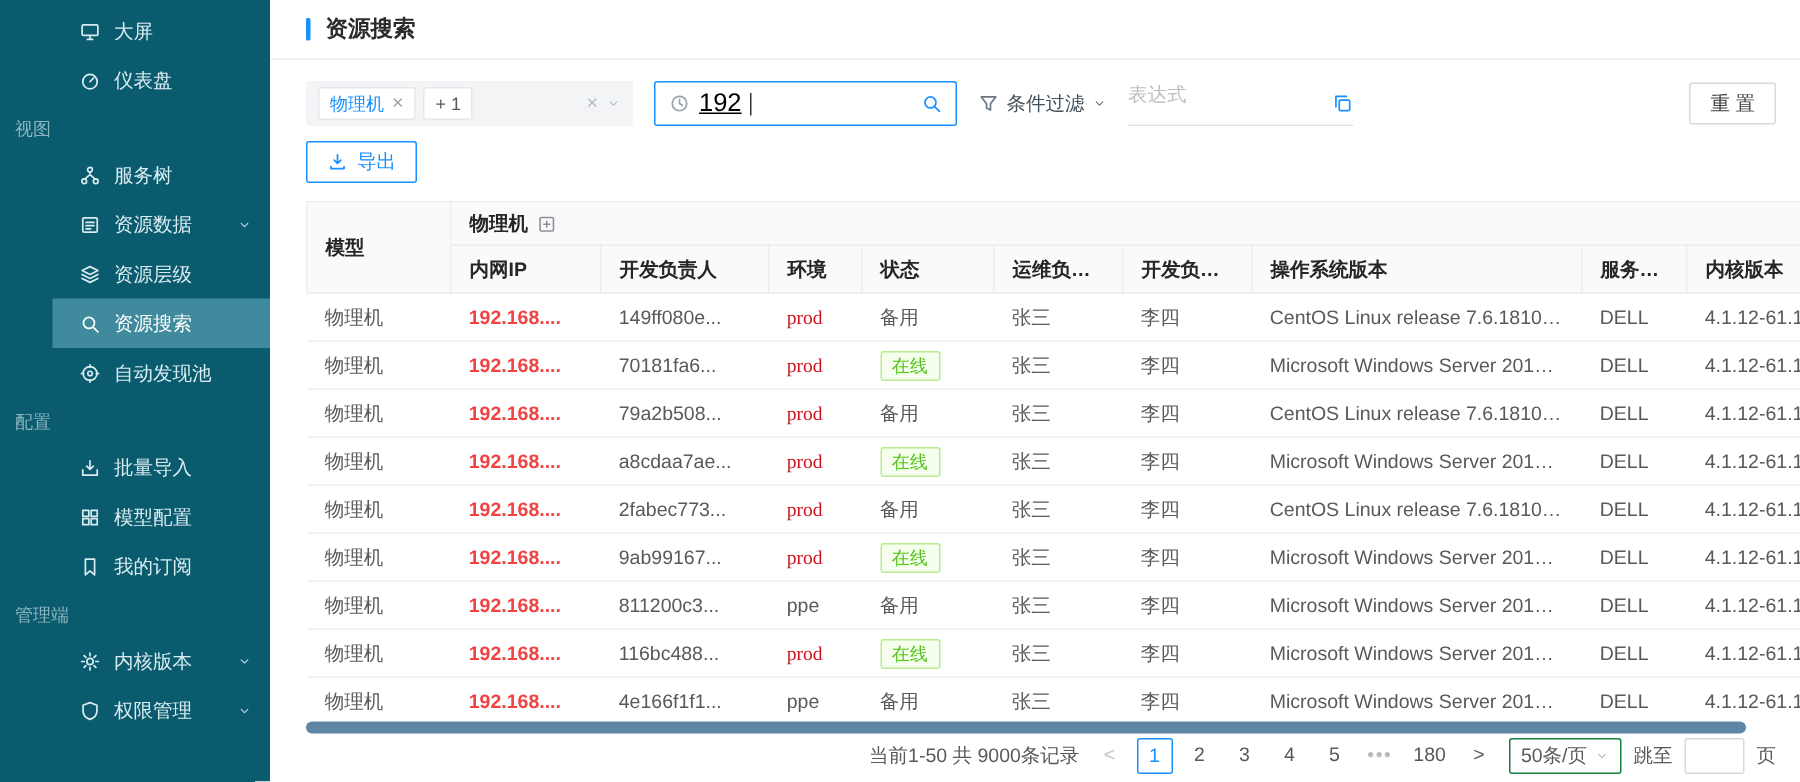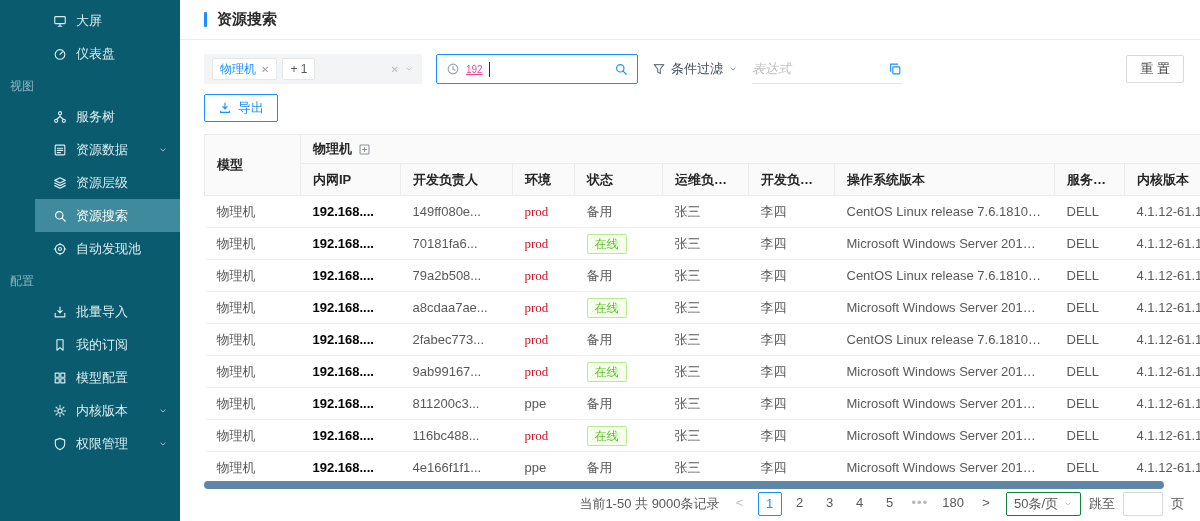--- a/index.html
+++ b/index.html
@@ -36,43 +36,43 @@
 
   
   .frow{display:flex;align-items:center;gap:14px;padding-right:16px;flex-shrink:0;}
   .model-select{width:218px;height:30px;background:#f3f4f6;border-radius:2px;display:flex;align-items:center;gap:5px;padding:0 8px;cursor:pointer;}
   .chip{display:inline-flex;align-items:center;gap:5px;height:22px;padding:0 7px;background:#fff;border:1px solid #e4e7ec;border-radius:2px;font-size:12px;color:#595959;}
   .chip-blue{color:var(--accent);}
   .chip-x{color:#9aa3ad;font-size:10px;cursor:pointer;}
   .sel-suffix{margin-left:auto;display:flex;align-items:center;gap:5px;color:#b6bcc4;}
   .sel-suffix .x{font-size:10px;}
   .search-box{width:202px;height:30px;border:1px solid var(--accent);border-radius:2px;background:#fff;display:flex;align-items:center;gap:6px;padding:0 9px;color:#9aa3ad;}
-  .search-val{color:#ec4899;font-size:10px;text-decoration:underline;}
+  .search-val{color:#000000;font-size:17px;text-decoration:underline;}
   .caret{width:1px;height:15px;background:#333;}
   .blue{color:var(--accent);}
   .ml-auto{margin-left:auto;}
   .cond{display:flex;align-items:center;gap:5px;color:#44505c;cursor:pointer;white-space:nowrap;}
   .cond .icon{color:#6b7785;}
-  .expr{width:150px;height:30px;border-bottom:1px solid #e2e2e2;display:flex;align-items:center;gap:6px;font-style:italic;}
+  .expr{width:150px;height:30px;border-bottom:1px solid #e2e2e2;display:flex;gap:6px;}
   .expr .ph{color:#bfbfbf;flex:1;}
   .btn{height:28px;display:inline-flex;align-items:center;gap:6px;padding:0 13px;border-radius:2px;background:#fff;border:1px solid #d9d9d9;color:#404040;font-size:13px;cursor:pointer;white-space:nowrap;}
   .btn-blue{border-color:var(--accent);color:var(--accent);}
   .reset{margin-left:auto;}
 
   
   .frow2{display:flex;align-items:center;margin-top:10px;padding-right:16px;flex-shrink:0;}
 
   
   .table-wrap{margin-top:12px;flex:1;min-height:0;overflow:hidden;}
   table{border-collapse:collapse;table-layout:fixed;width:1050px;}
   th,td{padding:0 12px;height:32px;text-align:left;white-space:nowrap;overflow:hidden;text-overflow:ellipsis;font-weight:400;}
   thead th{background:#fafafa;color:#262626;font-weight:700;border:1px solid #ececec;font-size:13px;}
   thead tr.group th{height:29px;}
   tbody td{border-bottom:1px solid #efefef;color:#595959;font-size:13px;}
-  td.ip{font-weight:700;color:#000000;}
+  td.ip{font-weight:700;color:#ef4444;}
   td.env-prod{color:var(--env-prod);font-family:Liberation Serif, serif;}
   .badge-green{display:inline-block;padding:0 7px;height:20px;line-height:18px;font-size:12px;color:var(--green);background:var(--green-bg);border:1px solid var(--green-bd);border-radius:2px;}
   .group-label{display:inline-flex;align-items:center;gap:6px;}
   .group-label .icon{color:#8a9099;}
 
   
   .hscroll{height:8px;margin:2px 16px 2px 0;position:relative;flex-shrink:0;}
   .hthumb{position:absolute;left:0;top:0;height:8px;width:98%;background:var(--scroll);border-radius:4px;cursor:grab;}
 
   
@@ -170,36 +170,37 @@
           <svg width="14" height="14" viewBox="0 0 16 16" fill="none" stroke="currentColor" stroke-width="1.3" stroke-linecap="round" stroke-linejoin="round">
             <path d="M2.5 9.5v4h11v-4"></path>
             <path d="M8 2.5V9M5.5 6.5L8 9l2.5-2.5"></path>
           </svg>
         </span>
         <span>批量导入</span>
       </div>
       <div class="side-item">
         <span class="icon">
           <svg width="14" height="14" viewBox="0 0 16 16" fill="none" stroke="currentColor" stroke-width="1.3" stroke-linecap="round" stroke-linejoin="round">
-            <path d="M4.5 2h7v12L8 11l-3.5 3z"></path>
-          </svg>
-        </span>
-        <span>我的订阅</span>
-      </div>
-      <div class="side-item">
-        <span class="icon">
-          <svg width="14" height="14" viewBox="0 0 16 16" fill="none" stroke="currentColor" stroke-width="1.3" stroke-linecap="round" stroke-linejoin="round">
             <rect x="2.5" y="2.5" width="4.6" height="4.6"></rect>
             <rect x="8.9" y="2.5" width="4.6" height="4.6"></rect>
             <rect x="2.5" y="8.9" width="4.6" height="4.6"></rect>
             <rect x="8.9" y="8.9" width="4.6" height="4.6"></rect>
           </svg>
         </span>
         <span>模型配置</span>
       </div>
+      <div class="side-item">
+        <span class="icon">
+          <svg width="14" height="14" viewBox="0 0 16 16" fill="none" stroke="currentColor" stroke-width="1.3" stroke-linecap="round" stroke-linejoin="round">
+            <path d="M4.5 2h7v12L8 11l-3.5 3z"></path>
+          </svg>
+        </span>
+        <span>我的订阅</span>
+      </div>
+      <div class="side-section">管理端</div>
       <div class="side-item">
         <span class="icon">
           <svg width="14" height="14" viewBox="0 0 16 16" fill="none" stroke="currentColor" stroke-width="1.3" stroke-linecap="round" stroke-linejoin="round">
             <circle cx="8" cy="8" r="2.4"></circle>
             <path d="M8 1.6v2M8 12.4v2M1.6 8h2M12.4 8h2M3.5 3.5l1.4 1.4M11.1 11.1l1.4 1.4M12.5 3.5l-1.4 1.4M4.9 11.1l-1.4 1.4"></path>
           </svg>
         </span>
         <span>内核版本</span>
         <span class="chev icon">
           <svg width="10" height="10" viewBox="0 0 16 16" fill="none" stroke="currentColor" stroke-width="1.3" stroke-linecap="round" stroke-linejoin="round">

